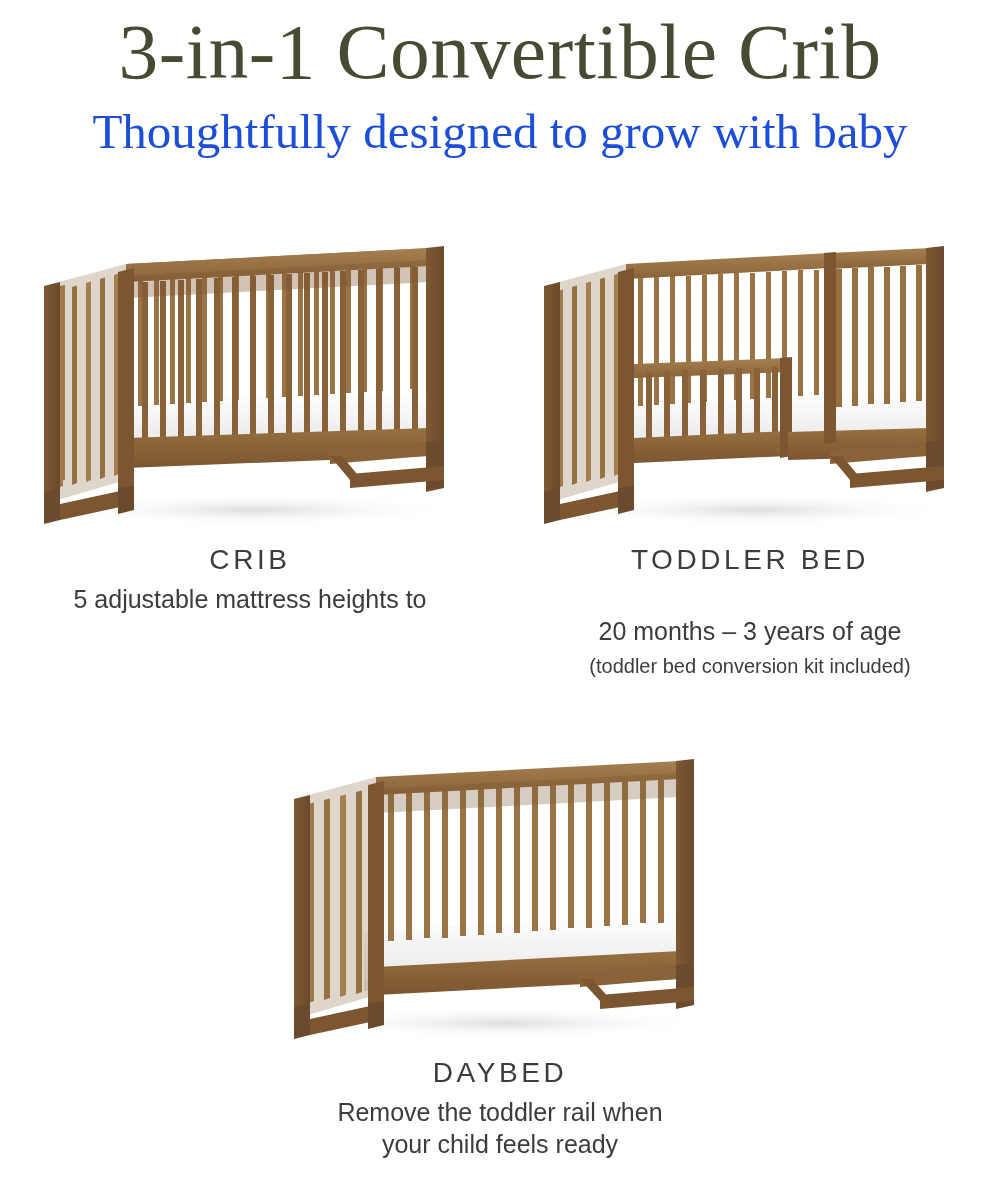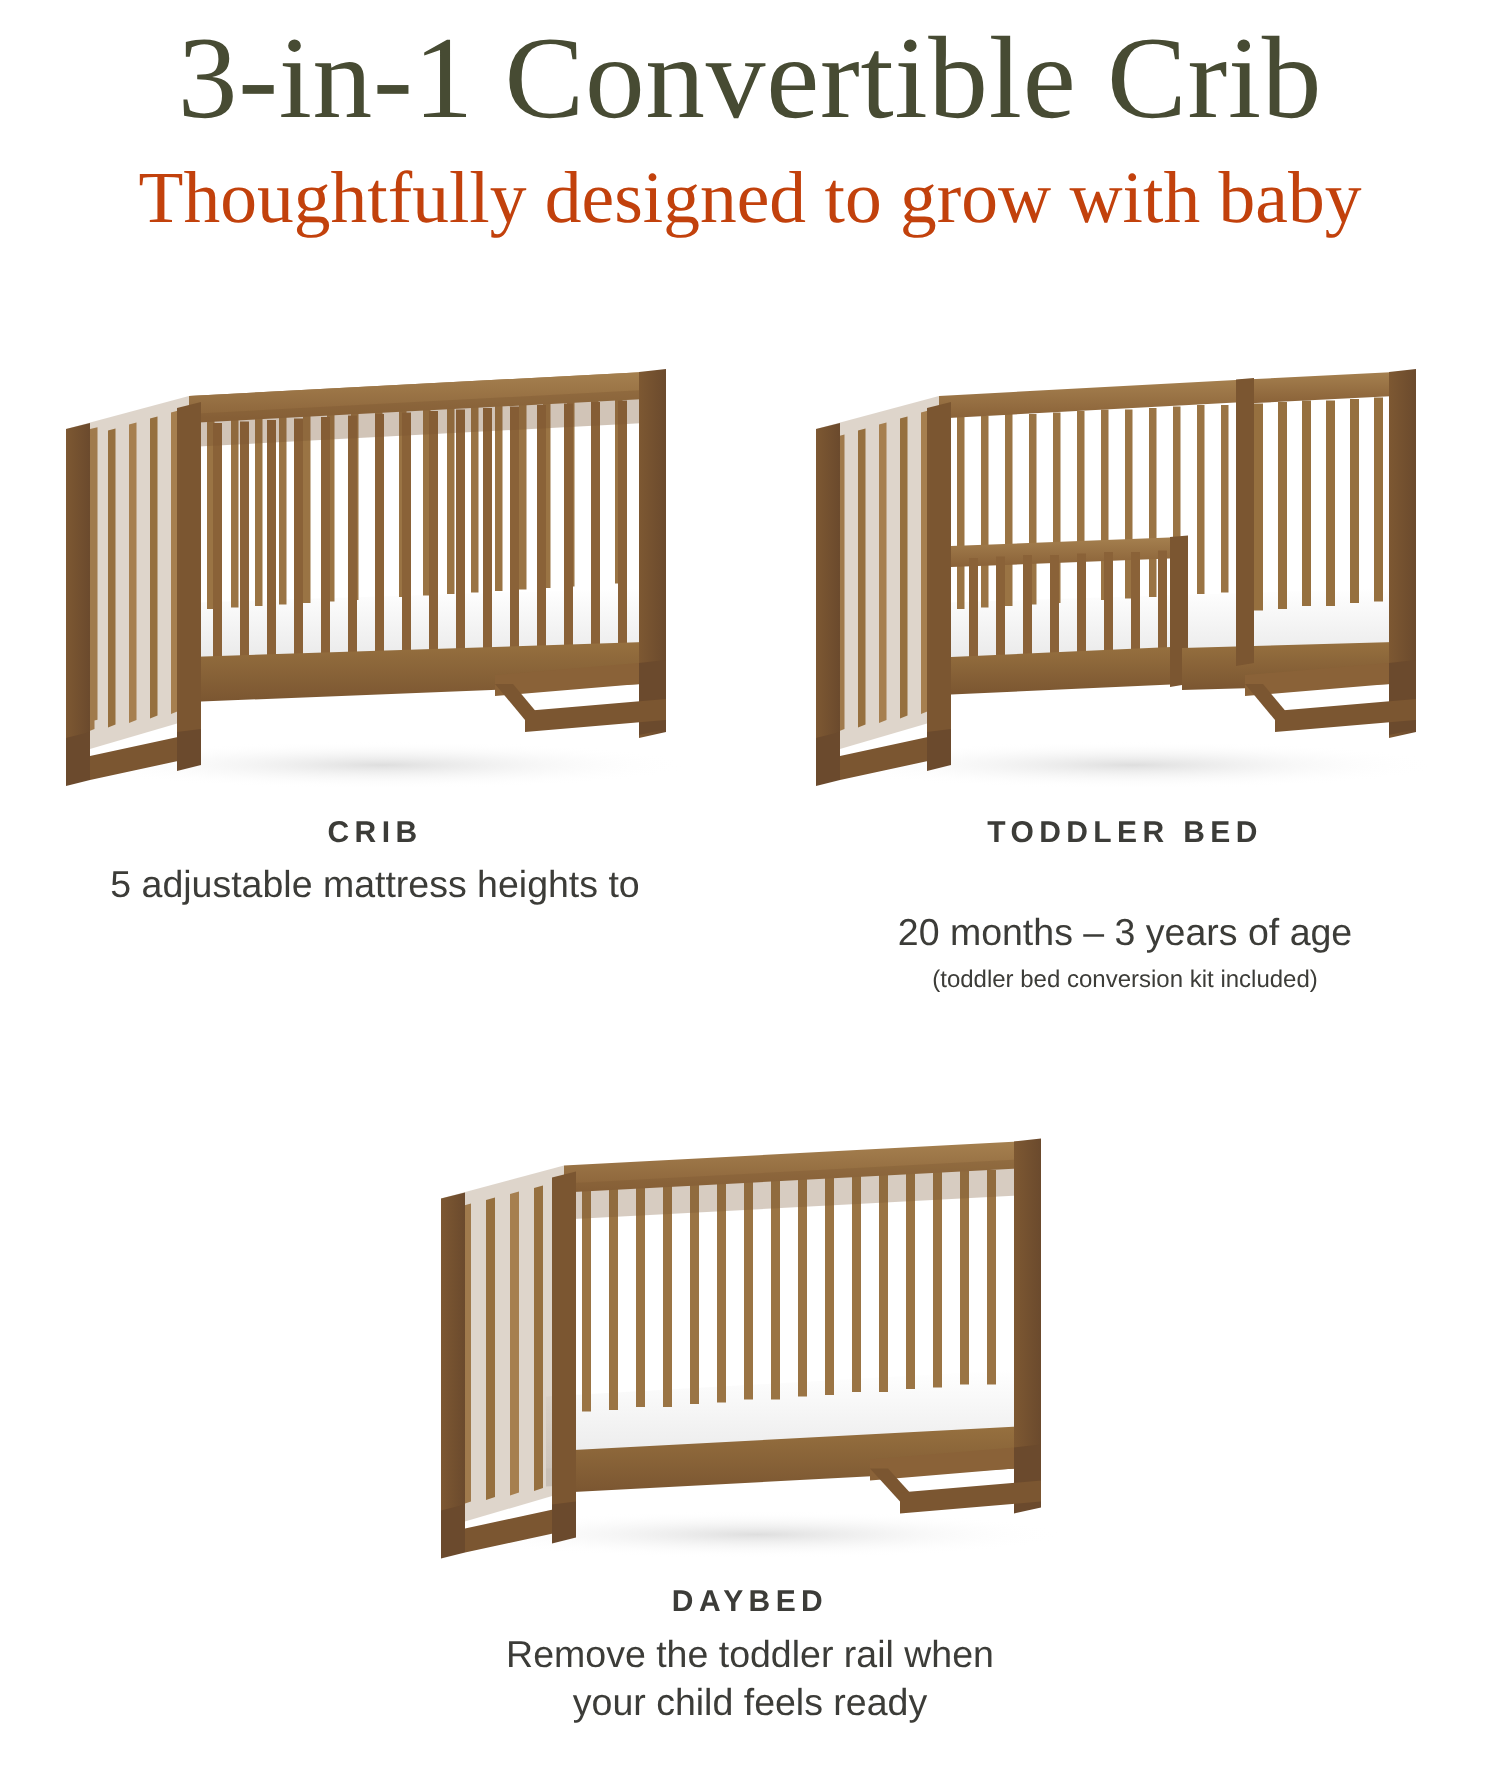--- a/index.html
+++ b/index.html
@@ -27,21 +27,21 @@
     color: #474b33;
     letter-spacing: 0.5px;
     margin: 0;
     transform: scaleX(1.02);
   }
   .sub-title {
     font-family: "Liberation Serif", serif;
     font-size: 49px;
     line-height: 1.05;
     font-weight: 400;
-    color: #c2410c;
+    color: #1d4ed8;
     margin: 14px 0 0 0;
     letter-spacing: 0px;
   }
 
   
   .row-top {
     position: absolute;
     top: 232px;
     left: 0;
     width: 1000px;
@@ -54,35 +54,35 @@
     height: 300px;
     display: flex;
     align-items: flex-end;
     justify-content: center;
   }
   .figure svg { display: block; }
 
   .caption { text-align: center; padding: 0 4px; }
 
   .cap-title {
-    font-size: 20px;
+    font-size: 28px;
     letter-spacing: 3.6px;
     color: #3c3c38;
     margin: 12px 0 0 0;
-    font-weight: 700;
+    font-weight: 400;
   }
   .cap-body {
     font-size: 25px;
     line-height: 1.26;
     color: #3c3c38;
     margin: 8px 0 0 0;
     font-weight: 400;
   }
   .cap-note {
-    font-size: 16px;
+    font-size: 20px;
     line-height: 1.3;
     color: #3c3c38;
     margin: 6px 0 0 0;
     font-weight: 400;
   }
 
   .row-bottom {
     position: absolute;
     top: 740px;
     left: 0;

